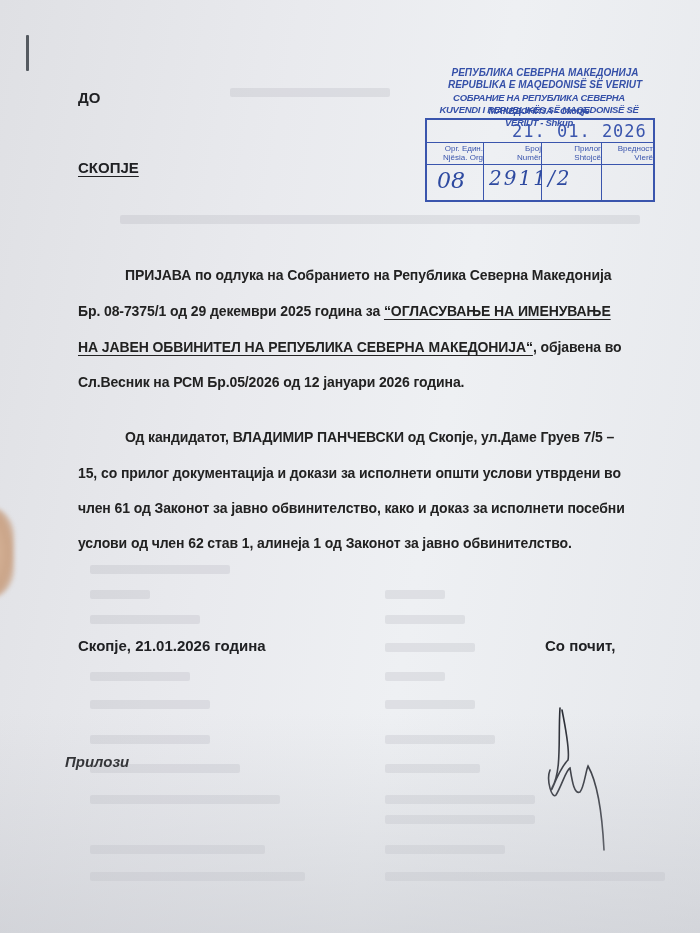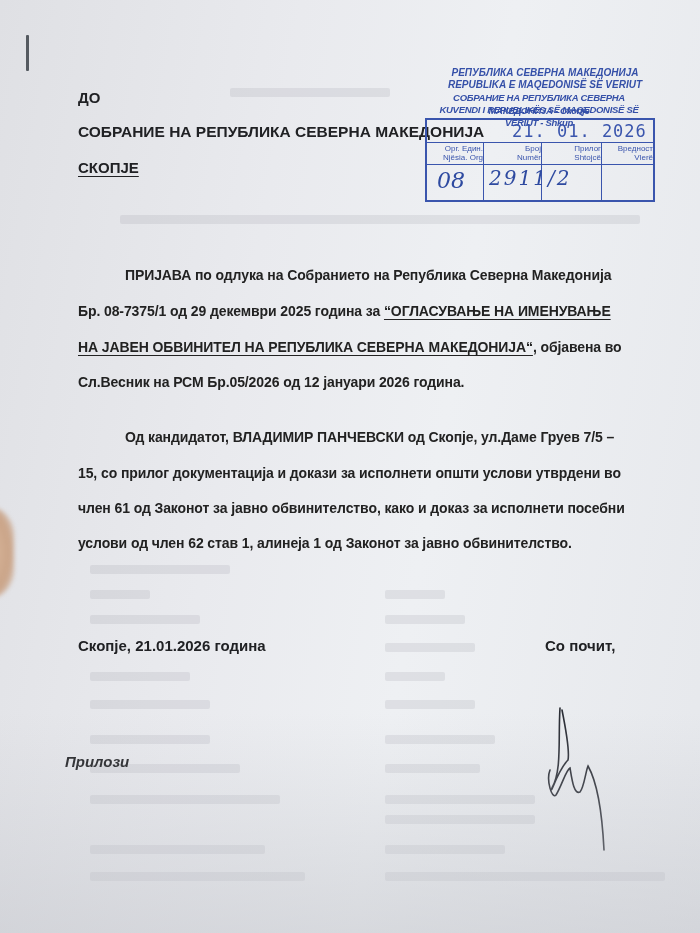--- a/index.html
+++ b/index.html
@@ -59,21 +59,20 @@
   <div class="ghost" style="left:385px;top:764px;width:95px;"></div>
   <div class="ghost" style="left:90px;top:795px;width:190px;"></div>
   <div class="ghost" style="left:385px;top:795px;width:150px;"></div>
   <div class="ghost" style="left:385px;top:815px;width:150px;"></div>
   <div class="ghost" style="left:90px;top:845px;width:175px;"></div>
   <div class="ghost" style="left:385px;top:845px;width:120px;"></div>
   <div class="ghost" style="left:90px;top:872px;width:215px;"></div>
   <div class="ghost" style="left:385px;top:872px;width:280px;"></div>
 
   <div class="t" style="left:78px;top:89px;">ДО</div>
-  <div class="t" style="left:78px;top:123px;font-size:15.5px;">СОБРАНИЕ НА РЕПУБЛИКА СЕВЕРНА МАКЕДОНИЈА</div>
   <div class="t u" style="left:78px;top:159px;">СКОПЈЕ</div>
 
   <div class="body-line" style="left:125px;top:267px;">ПРИЈАВА по одлука на Собранието на Република Северна Македонија</div>
   <div class="body-line" style="left:78px;top:303px;">
     <span>Бр. 08-7375/1 од 29 декември 2025 година за </span><span class="u">“ОГЛАСУВАЊЕ НА ИМЕНУВАЊЕ</span>
   </div>
   <div class="body-line" style="left:78px;top:339px;">
     <span class="u">НА ЈАВЕН ОБВИНИТЕЛ НА РЕПУБЛИКА СЕВЕРНА МАКЕДОНИЈА“</span><span>, објавена во</span>
   </div>
   <div class="body-line" style="left:78px;top:374px;">Сл.Весник на РСМ Бр.05/2026 од 12 јануари 2026 година.</div>

